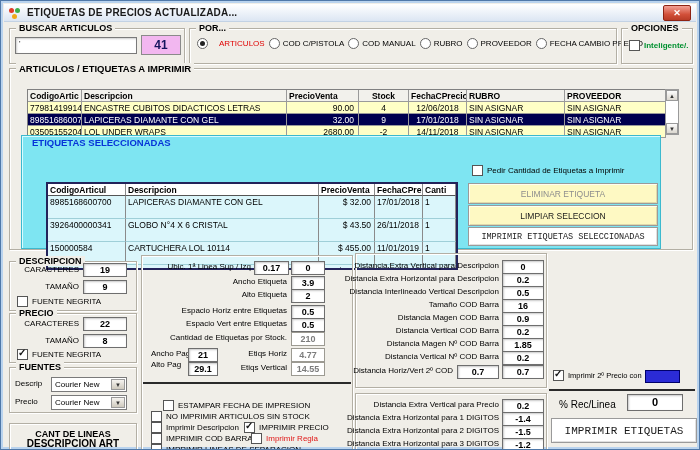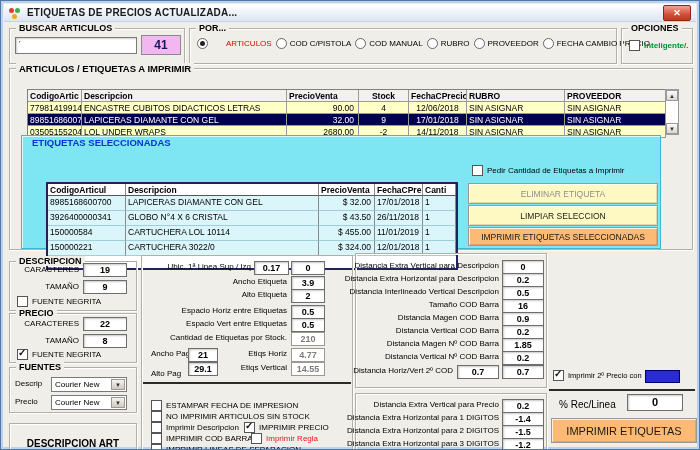--- a/index.html
+++ b/index.html
@@ -32,21 +32,21 @@
   .box.dis{background:#ffffff;color:#7c7c7c;border-color:#9c9a92;box-shadow:none;}
   .cbrow{position:absolute;display:flex;align-items:center;gap:4px;}
   .cb{width:9px;height:9px;background:#fff;border:1px solid #555;flex:0 0 auto;position:relative;cursor:pointer;}
   .cb.on::after{content:"✓";position:absolute;left:0px;top:-3px;font-size:10px;font-weight:bold;color:#111;}
   .cbl{font-size:8px;white-space:nowrap;}
   .rd{width:9px;height:9px;border-radius:50%;background:#fff;border:1px solid #666;position:relative;flex:0 0 auto;cursor:pointer;}
   .rd.sel::after{content:"";position:absolute;left:2px;top:2px;width:5px;height:5px;border-radius:50%;background:#222;}
   .pbtn{position:absolute;border:1px solid #9a9a9a;display:flex;align-items:center;justify-content:center;
        font-size:8.5px;color:#1a1a1a;cursor:pointer;box-shadow:inset 1px 1px 0 rgba(255,255,255,.75),inset -1px -1px 0 rgba(0,0,0,.12);}
   .pbtn.pink{background:#fef9c3;}
-  .pbtn.green{background:#fdba74;}
+  .pbtn.green{background:#ffffff;font-family:Liberation Mono, monospace;}
   .pbtn.dim{color:#8e8e8e;}
   .hline{position:absolute;height:2px;background:#2a2a2a;}
   
   .mtable{position:absolute;left:26px;top:88px;width:638px;background:#fff;border-left:1px solid #808080;border-top:1px solid #808080;}
   .trow{display:flex;height:12px;}
   .trow.hdr{background:#f2f1ec;font-weight:bold;}
   .trow.y{background:#ffffc6;}
   .trow.selrow{background:#00004f;color:#fff;}
   .tc{font-size:8.5px;line-height:12px;padding:0 2px;overflow:hidden;white-space:nowrap;box-sizing:border-box;
       border-right:1px solid #9a9a9a;border-bottom:1px solid #9a9a9a;flex:0 0 auto;}
@@ -57,21 +57,21 @@
   .sb{position:absolute;left:664px;top:88px;width:14px;height:46px;background:#fff;border:1px solid #9a9a9a;box-sizing:border-box;}
   .sbtn{position:absolute;left:0;width:12px;height:11px;background:linear-gradient(#fcfcfc,#dcd8d0);border:1px solid #9a9a9a;
        display:flex;align-items:center;justify-content:center;font-size:6px;color:#333;cursor:pointer;box-sizing:border-box;}
   .sbu{top:0;}.sbd{bottom:0;}
   .sbu::after{content:"▲";}.sbd::after{content:"▼";}
   
   .cyan{position:absolute;left:20px;top:134px;width:638px;height:112px;background:#7ee5f2;
        border:1px solid #3cb9ce;box-shadow:inset 1px 1px 0 #d8fbff;}
   .cyan .ptitle{position:absolute;left:10px;top:1px;font-size:9.5px;font-weight:bold;color:#0733d8;}
   .stable{position:absolute;left:24px;top:14px;width:408px;height:84px;background:#fff;border:2px solid #23235a;overflow:hidden;margin-top:32px;}
-  .srow{display:flex;height:15px;}
+  .srow{display:flex;height:23px;}
   .srow.hdr{height:12px;background:#fff;font-weight:bold;}
   .srow.cy{background:#dbf6fb;}
   .sc{font-size:8.5px;line-height:13px;padding:0 2px;overflow:hidden;white-space:nowrap;box-sizing:border-box;
       border-right:1px solid #8a8a8a;border-bottom:1px solid #9fcfd8;flex:0 0 auto;}
   .srow.hdr .sc{border-bottom:1px solid #555;line-height:12px;}
   .sc.ra{text-align:right;padding-right:3px;}
   .s0{width:78px}.s1{width:193px}.s2{width:56px}.s3{width:48px}.s4{width:33px}
   
   .dd{position:absolute;height:15px;background:#fff;border:1px solid #7a7a7a;font-size:8px;line-height:14px;
       padding-left:3px;box-sizing:border-box;cursor:pointer;}
@@ -100,21 +100,21 @@
   <div class="grp" style="left:8px;top:27px;width:176px;height:36px">
     <div class="cap">BUSCAR ARTICULOS</div>
   </div>
   <div class="input" style="left:14px;top:36px;width:122px;height:17px;padding:1px 3px">'</div>
   <div class="box" style="left:140px;top:34px;width:38px;height:18px;background:#f2b7f0;color:#15155e;font-size:12px;line-height:18px;box-shadow:none;border-color:#8a8a8a">41</div>
 
   <div class="grp" style="left:188px;top:27px;width:428px;height:36px">
     <div class="cap">POR...</div>
   </div>
   <div class="cbrow" style="left:196px;top:37px;width:414px;justify-content:space-between">
-    <span style="display:flex;align-items:center;gap:18px">
+    <span style="display:flex;align-items:center;gap:11px">
       <span class="rd sel"></span>
       <span class="cbl" style="color:#e00000">ARTICULOS</span>
     </span>
     <span style="display:flex;align-items:center;gap:3px">
       <span class="rd"></span>
       <span class="cbl">COD C/PISTOLA</span>
     </span>
     <span style="display:flex;align-items:center;gap:3px">
       <span class="rd"></span>
       <span class="cbl">COD MANUAL</span>
@@ -268,47 +268,48 @@
     <span>Courier New</span>
     <span class="dda"></span>
   </div>
   <div class="lbl" style="left:14px;top:395px">Precio</div>
   <div class="dd" style="left:50px;top:394px;width:76px">
     <span>Courier New</span>
     <span class="dda"></span>
   </div>
 
   <div class="grp" style="left:8px;top:422px;width:128px;height:30px"></div>
+  <div class="lbl b" style="left:8px;top:427px;width:128px;text-align:center;font-size:9px">CANT DE LINEAS</div>
   <div class="lbl b" style="left:8px;top:437px;width:128px;text-align:center;font-size:10px">DESCRIPCION ART</div>
 
   <div class="grp" style="left:140px;top:254px;width:212px;height:196px"></div>
   <div class="lbl r" style="left:146px;top:260px;width:104px">Ubic. 1ª Linea Sup / Izq</div>
   <div class="box" style="left:253px;top:260px;width:33px">0.17</div>
   <div class="box" style="left:290px;top:260px;width:32px">0</div>
   <div class="lbl r" style="left:146px;top:275px;width:140px">Ancho Etiqueta</div>
   <div class="box" style="left:290px;top:275px;width:32px">3.9</div>
   <div class="lbl r" style="left:146px;top:288px;width:140px">Alto Etiqueta</div>
   <div class="box" style="left:290px;top:288px;width:32px">2</div>
   <div class="lbl r" style="left:146px;top:304px;width:140px">Espacio Horiz entre Etiquetas</div>
   <div class="box" style="left:290px;top:304px;width:32px">0.5</div>
   <div class="lbl r" style="left:146px;top:317px;width:140px">Espacio Vert entre Etiquetas</div>
   <div class="box" style="left:290px;top:317px;width:32px">0.5</div>
   <div class="lbl r" style="left:146px;top:331px;width:140px">Cantidad de Etiquetas por Stock.</div>
   <div class="box dis" style="left:290px;top:331px;width:32px">210</div>
   <div class="lbl" style="left:150px;top:347px">Ancho Pag</div>
   <div class="box" style="left:187px;top:347px;width:28px">21</div>
   <div class="lbl r" style="left:222px;top:347px;width:64px">Etiqs Horiz</div>
   <div class="box dis" style="left:290px;top:347px;width:32px">4.77</div>
-  <div class="lbl" style="left:150px;top:367px">Alto Pag</div>
+  <div class="lbl" style="left:150px;top:358px">Alto Pag</div>
   <div class="box" style="left:187px;top:361px;width:28px">29.1</div>
   <div class="lbl r" style="left:214px;top:361px;width:72px">Etiqs Vertical</div>
   <div class="box dis" style="left:290px;top:361px;width:32px">14.55</div>
   <div class="hline" style="left:142px;top:381px;width:208px"></div>
 
-  <div class="cbrow" style="left:150px;top:399px">
+  <div class="cbrow" style="left:162px;top:399px">
     <span class="cb"></span>
     <span class="cbl">ESTAMPAR FECHA DE IMPRESION</span>
   </div>
   <div class="cbrow" style="left:150px;top:410px">
     <span class="cb"></span>
     <span class="cbl">NO IMPRIMIR ARTICULOS SIN STOCK</span>
   </div>
   <div class="cbrow" style="left:150px;top:421px">
     <span class="cb"></span>
     <span class="cbl">Imprimir Descripcion</span>

